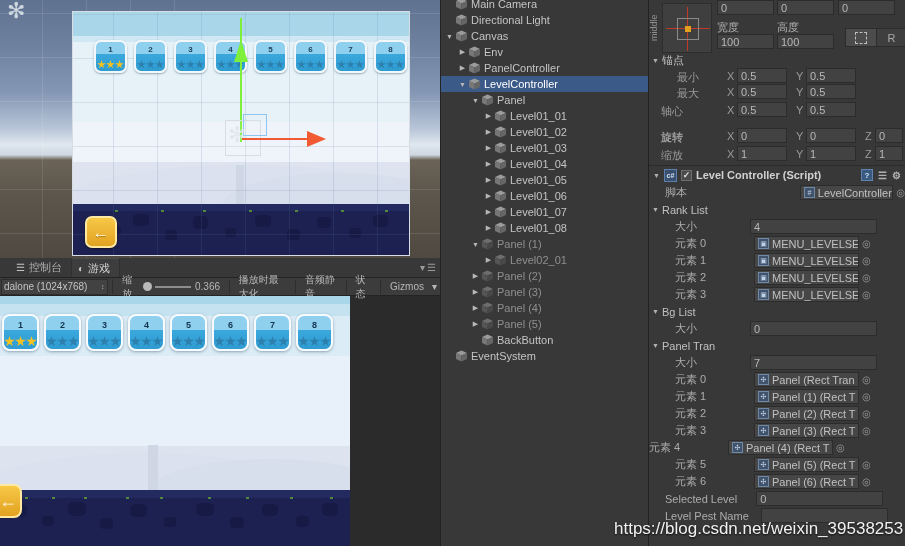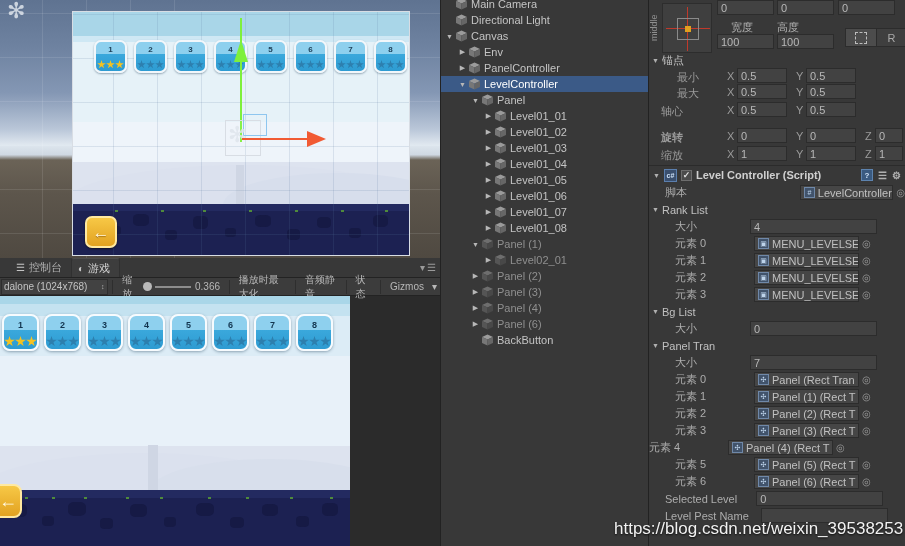--- a/index.html
+++ b/index.html
@@ -747,52 +747,63 @@
         </div>
         <div class="h-row dim" style="padding-left: 29px;">
           <span class="h-arrow">▶</span>
           <span class="h-cube">
             <svg width="13" height="12" viewBox="0 0 13 12">
               <polygon points="6.5,0.5 12,3 6.5,5.5 1,3" fill="#6e6e6e"></polygon>
               <polygon points="1,3 6.5,5.5 6.5,11.5 1,9" fill="#555"></polygon>
               <polygon points="12,3 6.5,5.5 6.5,11.5 12,9" fill="#484848"></polygon>
             </svg>
           </span>
-          <span class="h-lbl">Panel (6)</span>
+          <span class="h-lbl">Panel (5)</span>
         </div>
         <div class="h-row" style="padding-left: 29px;">
           <span class="h-arrow"></span>
           <span class="h-cube">
             <svg width="13" height="12" viewBox="0 0 13 12">
               <polygon points="6.5,0.5 12,3 6.5,5.5 1,3" fill="#9b9b9b"></polygon>
               <polygon points="1,3 6.5,5.5 6.5,11.5 1,9" fill="#777"></polygon>
               <polygon points="12,3 6.5,5.5 6.5,11.5 12,9" fill="#666"></polygon>
             </svg>
           </span>
           <span class="h-lbl">BackButton</span>
+        </div>
+        <div class="h-row" style="padding-left: 3px;">
+          <span class="h-arrow"></span>
+          <span class="h-cube">
+            <svg width="13" height="12" viewBox="0 0 13 12">
+              <polygon points="6.5,0.5 12,3 6.5,5.5 1,3" fill="#9b9b9b"></polygon>
+              <polygon points="1,3 6.5,5.5 6.5,11.5 1,9" fill="#777"></polygon>
+              <polygon points="12,3 6.5,5.5 6.5,11.5 12,9" fill="#666"></polygon>
+            </svg>
+          </span>
+          <span class="h-lbl">EventSystem</span>
         </div>
       </div>
   </div>
 
   <div class="inspector">
 
     <div class="ins-top">
       <div class="ap-middle">middle</div>
       <div class="anchor-preset">
         <div class="ap-cross-v"></div>
           <div class="ap-cross-h"></div>
         <div class="ap-box"></div>
           <div class="ap-dot"></div>
       </div>
 
       <div class="fld" style="position:absolute;left:68px;top:0px;width:57px;">0</div>
       <div class="fld" style="position:absolute;left:128px;top:0px;width:57px;">0</div>
       <div class="fld" style="position:absolute;left:189px;top:0px;width:57px;">0</div>
 
-      <div class="lbl" style="position:absolute;left:82px;top:20px;text-align:center;">宽度</div>
+      <div class="lbl" style="position:absolute;left:68px;top:20px;text-align:center;">宽度</div>
       <div class="lbl" style="position:absolute;left:128px;top:20px;">高度</div>
 
       <div class="fld" style="position:absolute;left:68px;top:34px;width:57px;">100</div>
       <div class="fld" style="position:absolute;left:128px;top:34px;width:57px;">100</div>
 
       <div style="position:absolute;left:196px;top:28px;display:flex;">
         <div style="width:32px;height:19px;background:#4c4c4c;border:1px solid #2c2c2c;display:flex;align-items:center;justify-content:center;">
           <span style="display:block;width:12px;height:12px;border:1px dashed #bdbdbd;"></span>
         </div>
         <div style="width:30px;height:19px;background:#3f3f3f;border:1px solid #2c2c2c;border-left:none;display:flex;align-items:center;justify-content:center;font-size:11px;color:#a9a9a9;">R</div>

